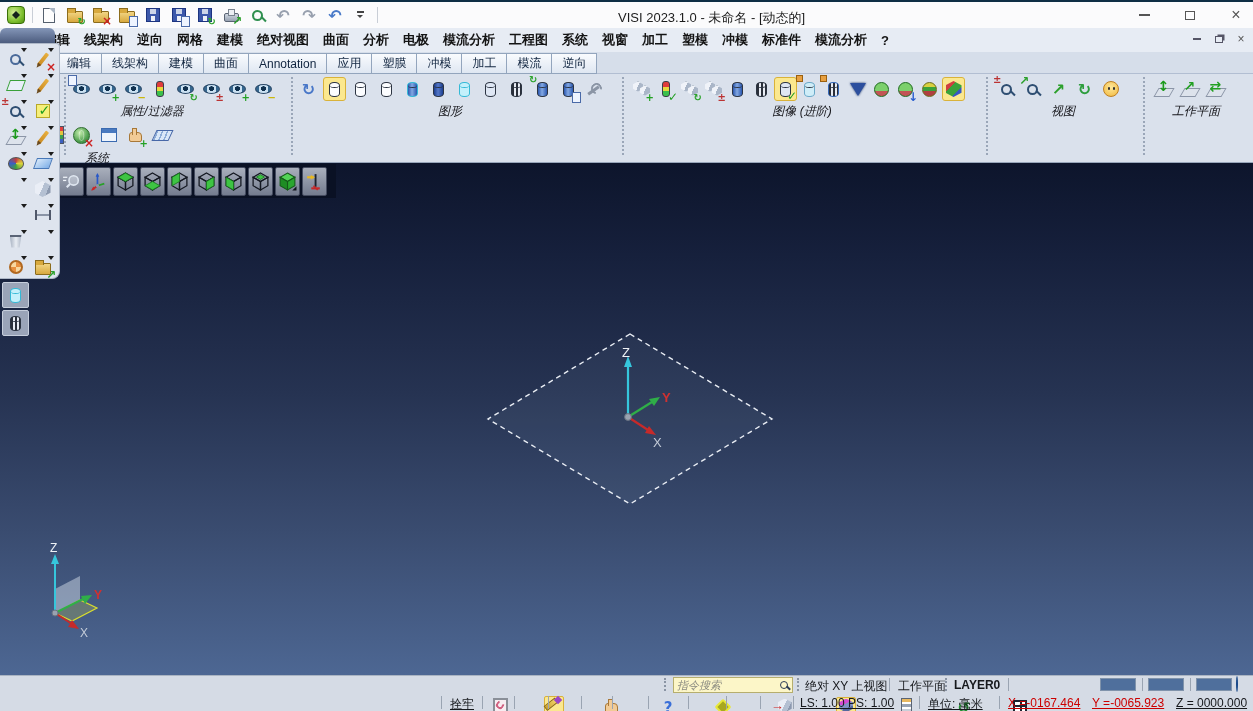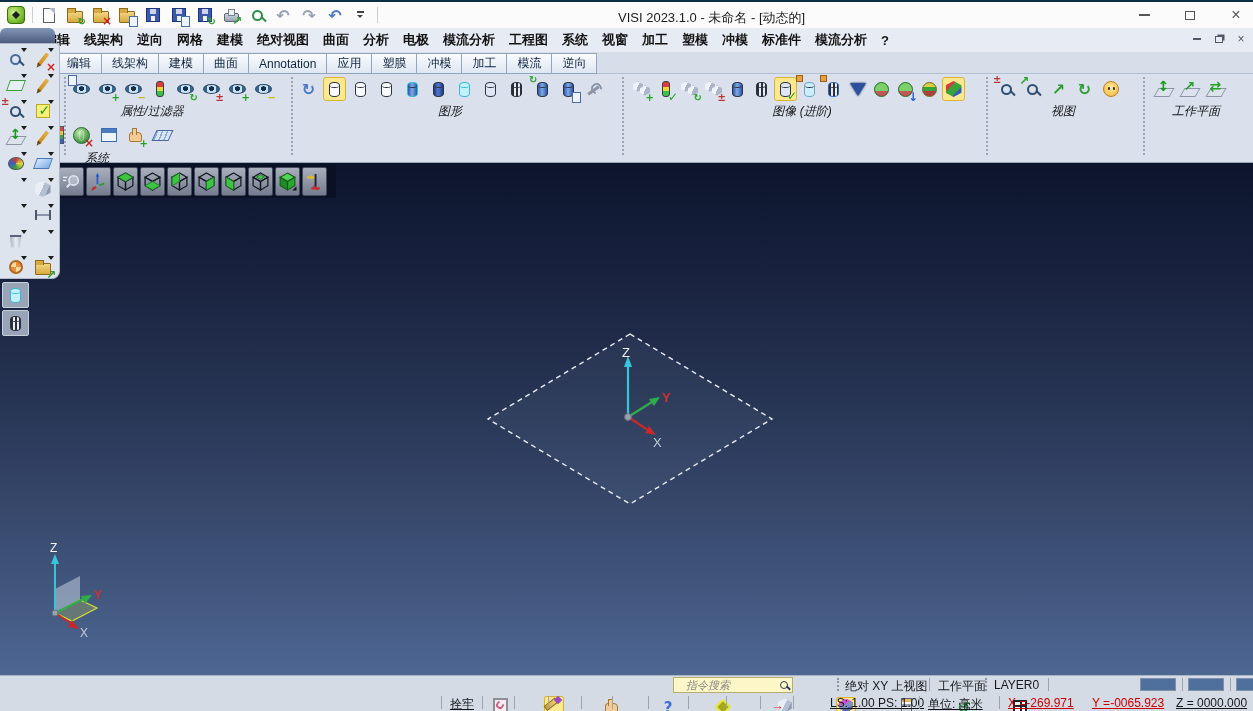--- a/index.html
+++ b/index.html
@@ -190,34 +190,34 @@
     background:linear-gradient(180deg,#8496b8,#4c5c7e); border-radius:6px 6px 0 0; z-index:52; }
   #sb-panel { position:absolute; left:0; top:43px; width:60px; height:236px; background:#dee4ee;
     border:1px solid #aeb8c8; border-left:none; border-radius:0 4px 8px 0; z-index:51;
     display:grid; grid-template-columns:27px 27px; grid-auto-rows:26px; padding:3px 0 0 3px; }
   #sb-panel .ic { width:25px; height:24px; }
   .sb-solo { position:absolute; left:2px; width:27px; height:26px; z-index:51;
     background:#9aa4b8; border:1px solid #c6cedc; border-radius:2px; display:flex; align-items:center; justify-content:center; }
 
   
   #statusbar { position:absolute; left:0; top:675px; width:1253px; height:36px; background:#d5dbe5; border-top:1px solid #aab4c2; z-index:60; font-size:12px; color:#16181c; }
-  .sbr1 { position:absolute; top:2px; height:16px;margin-left:40px; }
+  .sbr1 { position:absolute; top:2px; height:16px; }
   .sbr2 { position:absolute; top:20px; height:16px;text-decoration:underline; }
   .grip { border-left:2px dotted #8a94a4; height:13px; }
   .ssep { width:1px; height:13px; background:#9aa4b2; }
   #cmdbox { position:absolute; left:673px; top:1px; width:120px; height:16px; background:#fcf6c8; border:1px solid #b6ae6e; display:flex; align-items:center; }
-  #cmdbox input { flex:1; min-width:0; border:none; outline:none; background:transparent; font-size:11px; font-style:italic; padding:0 12px; color:#333; font-family:"Liberation Sans",sans-serif;}
+  #cmdbox input { flex:1; min-width:0; border:none; outline:none; background:transparent; font-size:11px; font-style:italic; padding:0 3px; color:#333; font-family:"Liberation Sans",sans-serif;}
   #cmdbox input::placeholder { color:#8a8a80; font-style:italic; }
   .minimag { width:8px; height:8px; border:1.8px solid #2e3e56; border-radius:50%; position:relative; margin-right:4px; flex:none;}
   .minimag::after { content:""; position:absolute; width:5px; height:1.8px; background:#2e3e56; transform:rotate(45deg); right:-4px; bottom:-1px; }
   .srect { width:36px; height:13px; background:#4f6f9c; border:1px solid #8093ab; }
   .sic { width:20px; height:17px; display:inline-flex; align-items:center; justify-content:center; position:relative; border-radius:2px; }
   .sic.hl { background:#fbe88f; border:1px solid #d9b23a; }
   .red { color:#cc0000; }
-  .bold { font-weight:normal; }
+  .bold { font-weight:bold; }
   .lbl { white-space:nowrap; }
 </style>
 </head>
 <body>
 
 <div id="app">
 
   <div id="titlebar">
     <div id="qat">
       <span class="ti">
@@ -759,22 +759,22 @@
     <span class="sbr2 ssep" style="left:726px"></span>
     <span class="sbr2 sic" style="left:733px">
         <span class="sh-stack"></span>
       </span>
     <span class="sbr2 ssep" style="left:760px"></span>
     <span class="sbr2 sic glyph g-rotccw" style="left:767px"></span>
     <span class="sbr2 ssep" style="left:793px"></span>
     <span class="sbr2 sic" style="left:800px">
         <span class="sh-win"></span>
       </span>
-    <span class="sbr2 lbl" style="left:830px">LS: 1.00 PS: 1.00</span>
+    <span class="sbr2 lbl" style="left:800px">LS: 1.00 PS: 1.00</span>
     <span class="sbr2 ssep" style="left:919px"></span>
     <span class="sbr2 lbl" style="left:928px">单位: 毫米</span>
     <span class="sbr2 ssep" style="left:999px"></span>
-    <span class="sbr2 lbl red" style="left:1008px">X =-269.971</span>
+    <span class="sbr2 lbl red" style="left:1008px">X =-0167.464</span>
     <span class="sbr2 lbl red" style="left:1092px">Y =-0065.923</span>
     <span class="sbr2 lbl" style="left:1176px">Z = 0000.000</span>
   </div>
 
 </div>
 
 </body></html>

